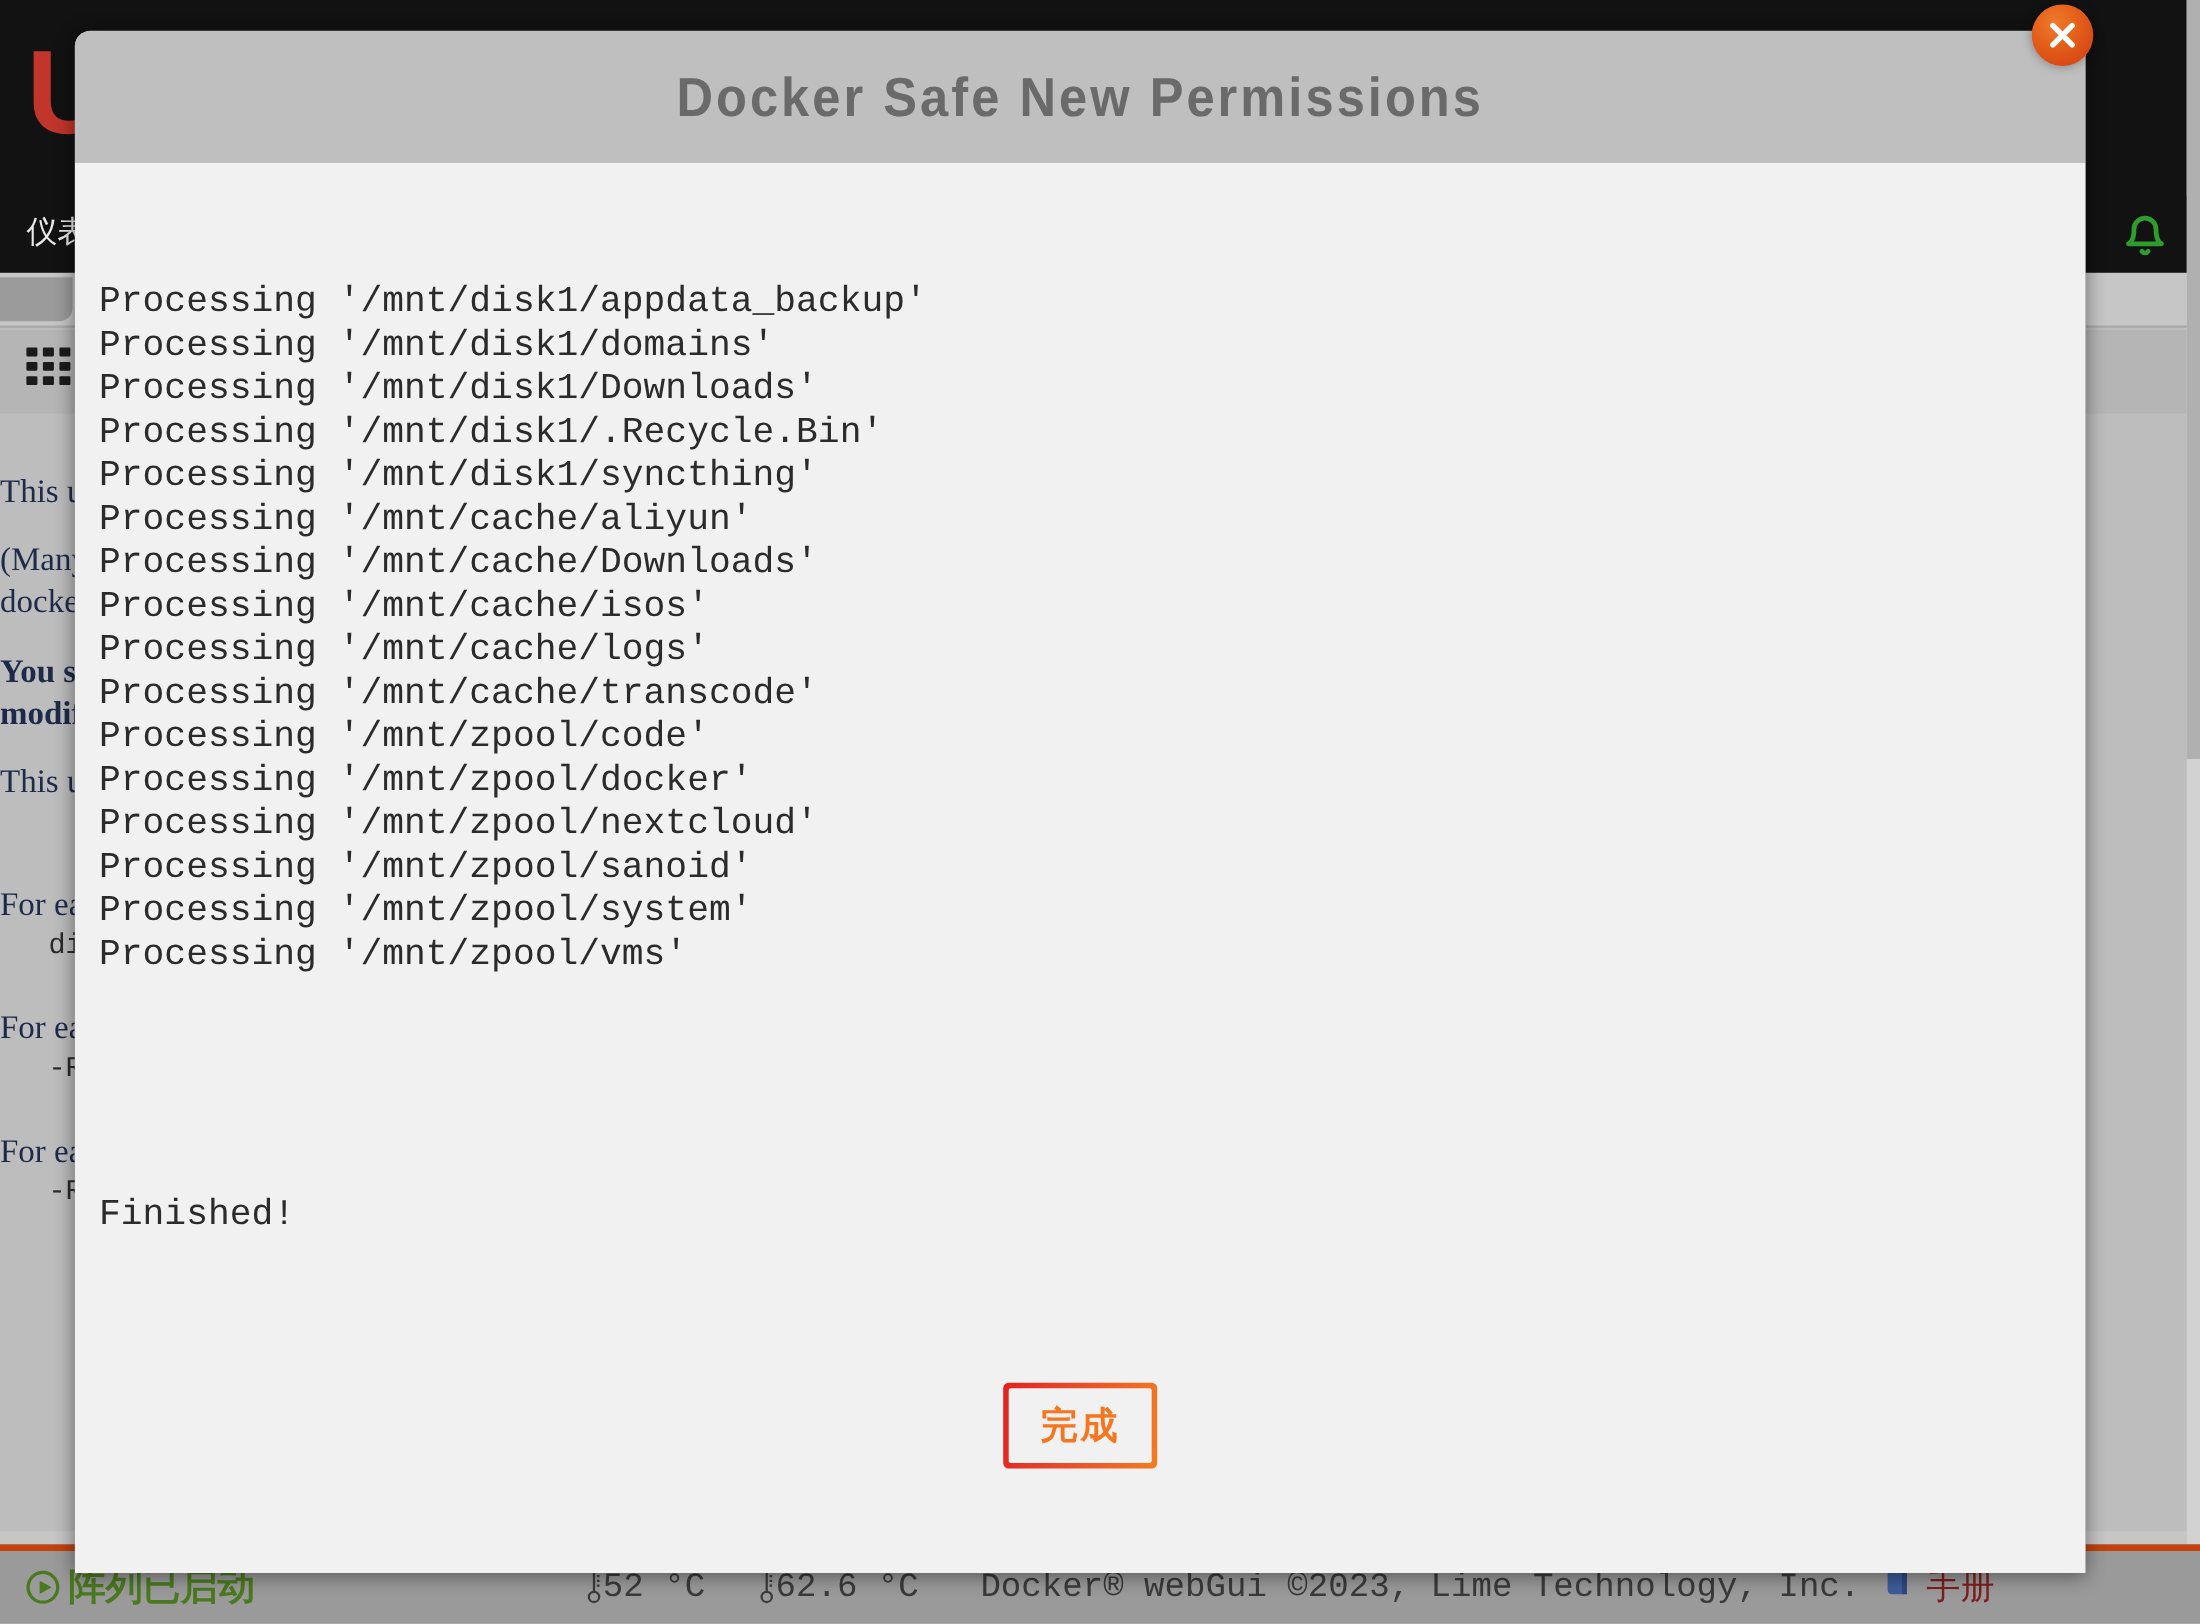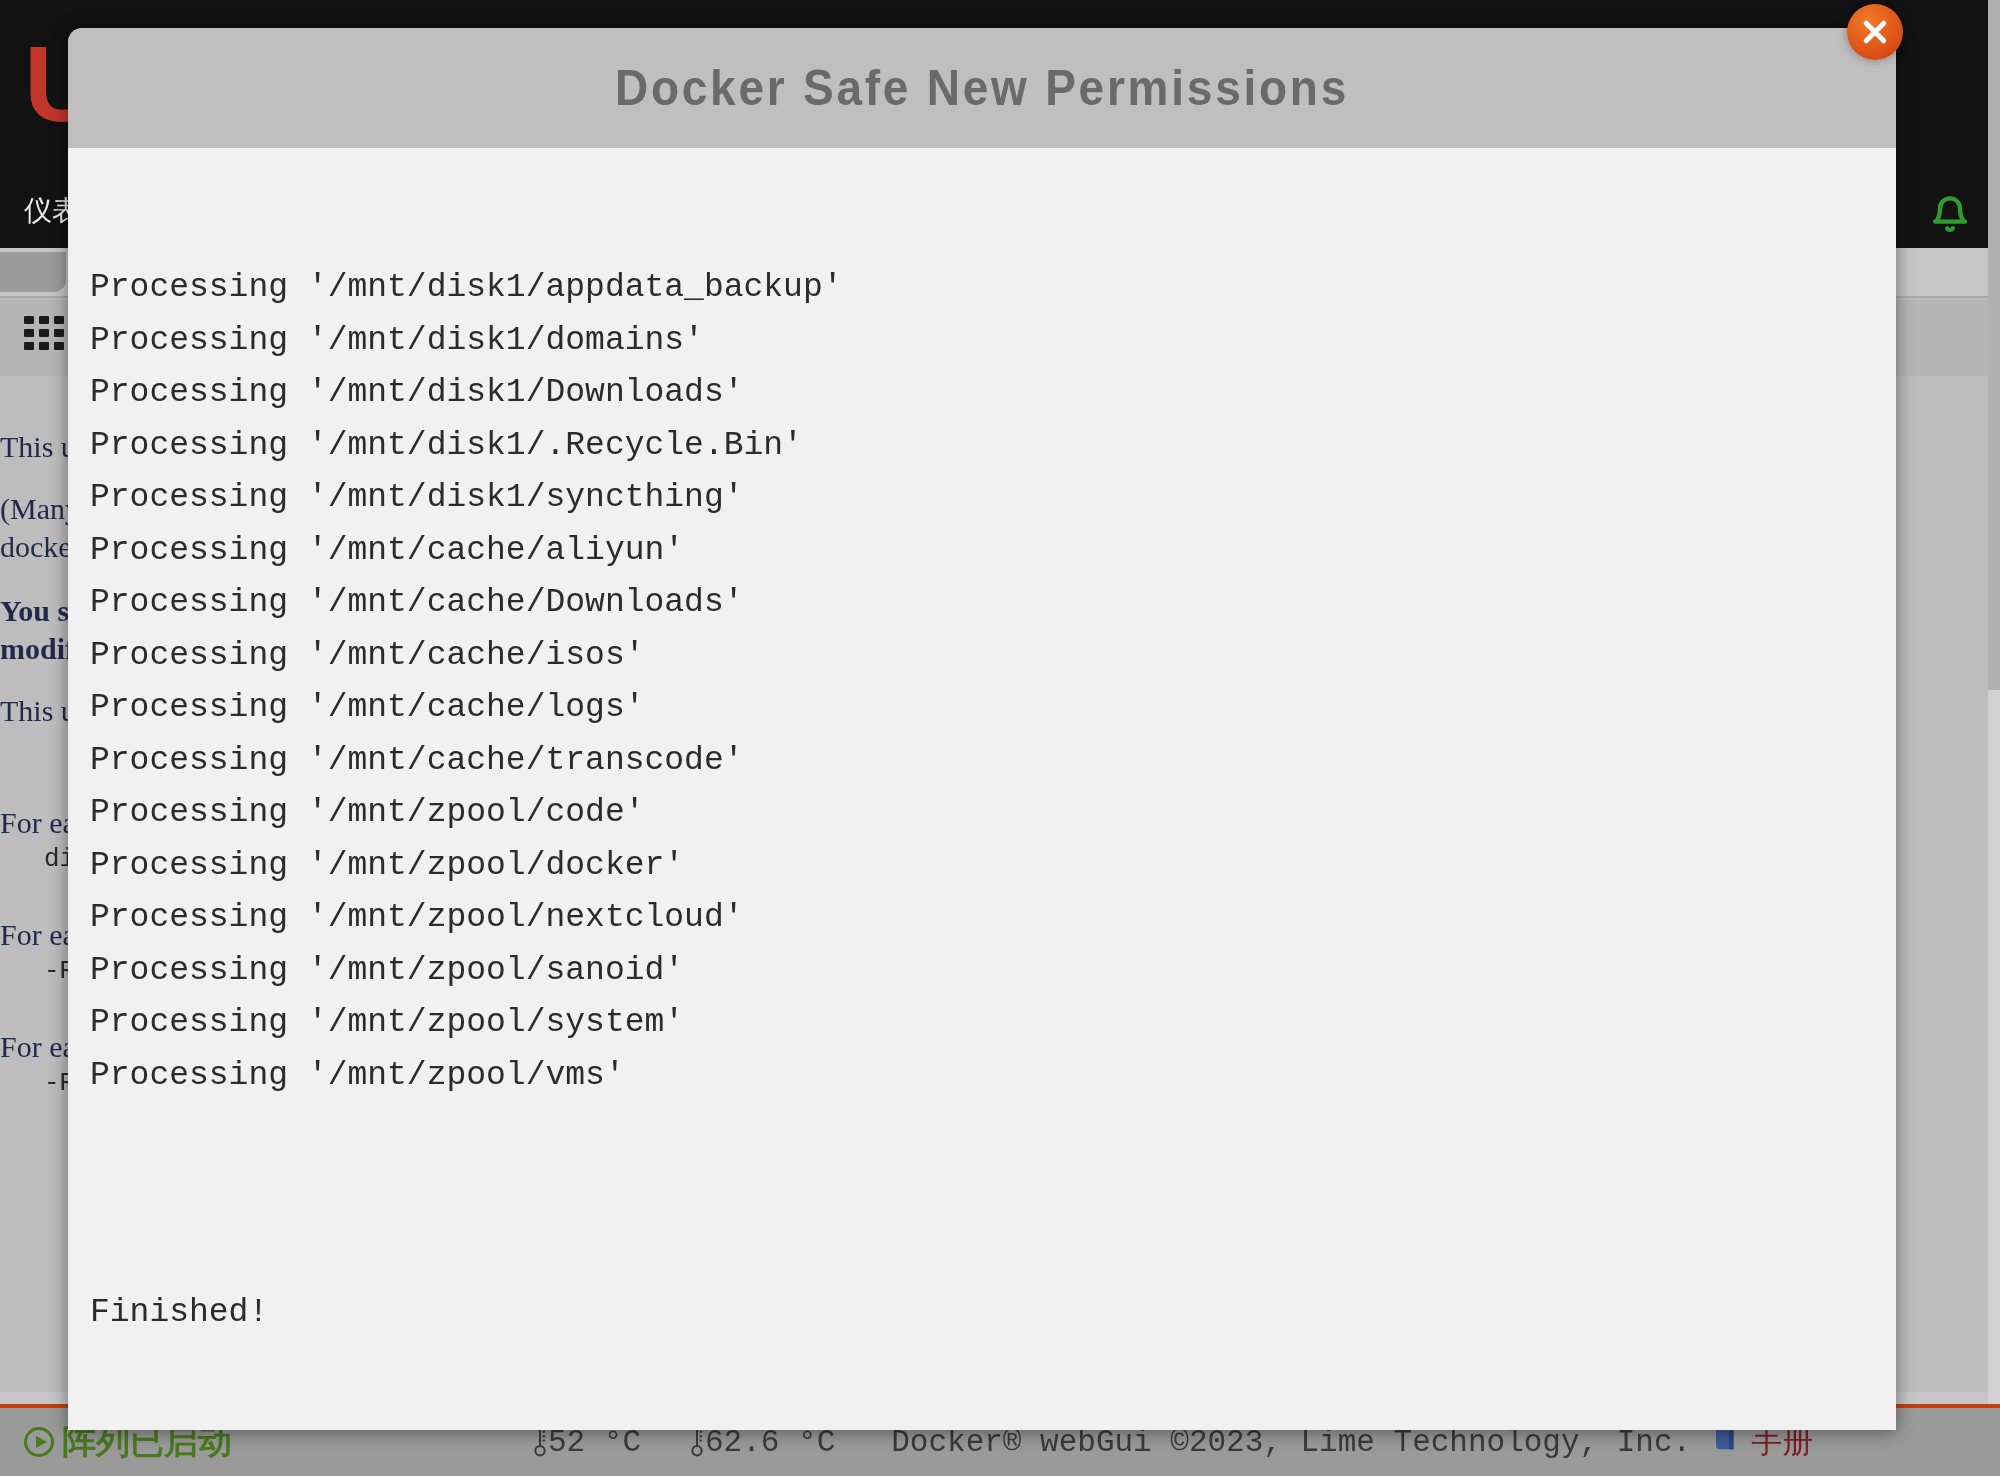--- a/index.html
+++ b/index.html
@@ -112,21 +112,21 @@
     color: #2a2a2a;
   }
   .bg-text-indent { padding-left: 44px; }
 
   
   .bg-statusbar {
     position: absolute;
     left: 0; top: 1404px;
     width: 2000px; height: 72px;
     background: #9a9a9a;
-    border-top: 4px solid #c2410c;
+    border-top: 6px solid #c2410c;
     display: flex;
     align-items: center;
     font-family: "Liberation Mono", monospace;
     font-size: 31px;
     color: #3a3a3a;
   }
   .status-array {
     display: flex; align-items: center;
     gap: 8px;
     margin-left: 24px;
@@ -217,21 +217,21 @@
     overflow: hidden;
   }
   .log-area {
     font-family: "Liberation Mono", "DejaVu Sans Mono", monospace;
     font-size: 33px;
     line-height: 39.5px;
     color: #2b2b2b;
     padding-left: 22px;
     white-space: pre;
   }
-  .log-line { height: 39.5px; margin-top: 13px; }
+  .log-line { height: 39.5px; }
   .log-blank { height: 39.5px; }
   .log-finished { height: 39.5px; }
 
   .btn-row {
     display: flex;
     justify-content: center;
     margin-top: 54px;
   }
   .done-button {
     position: relative;

